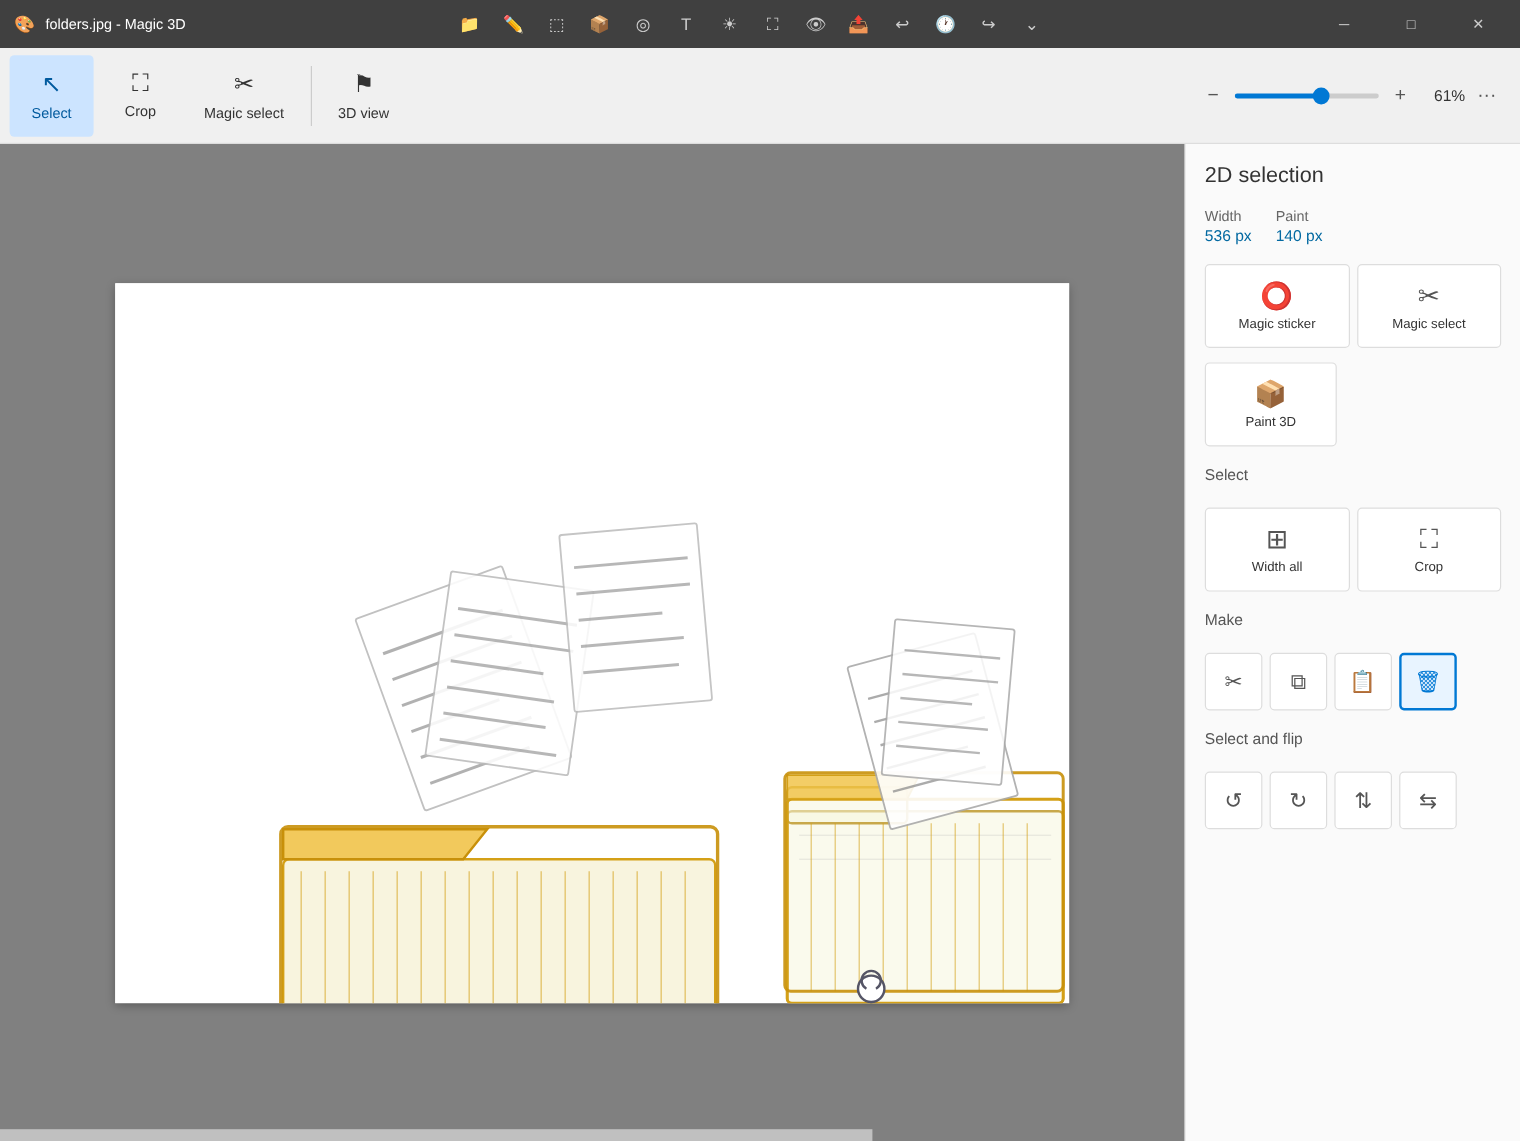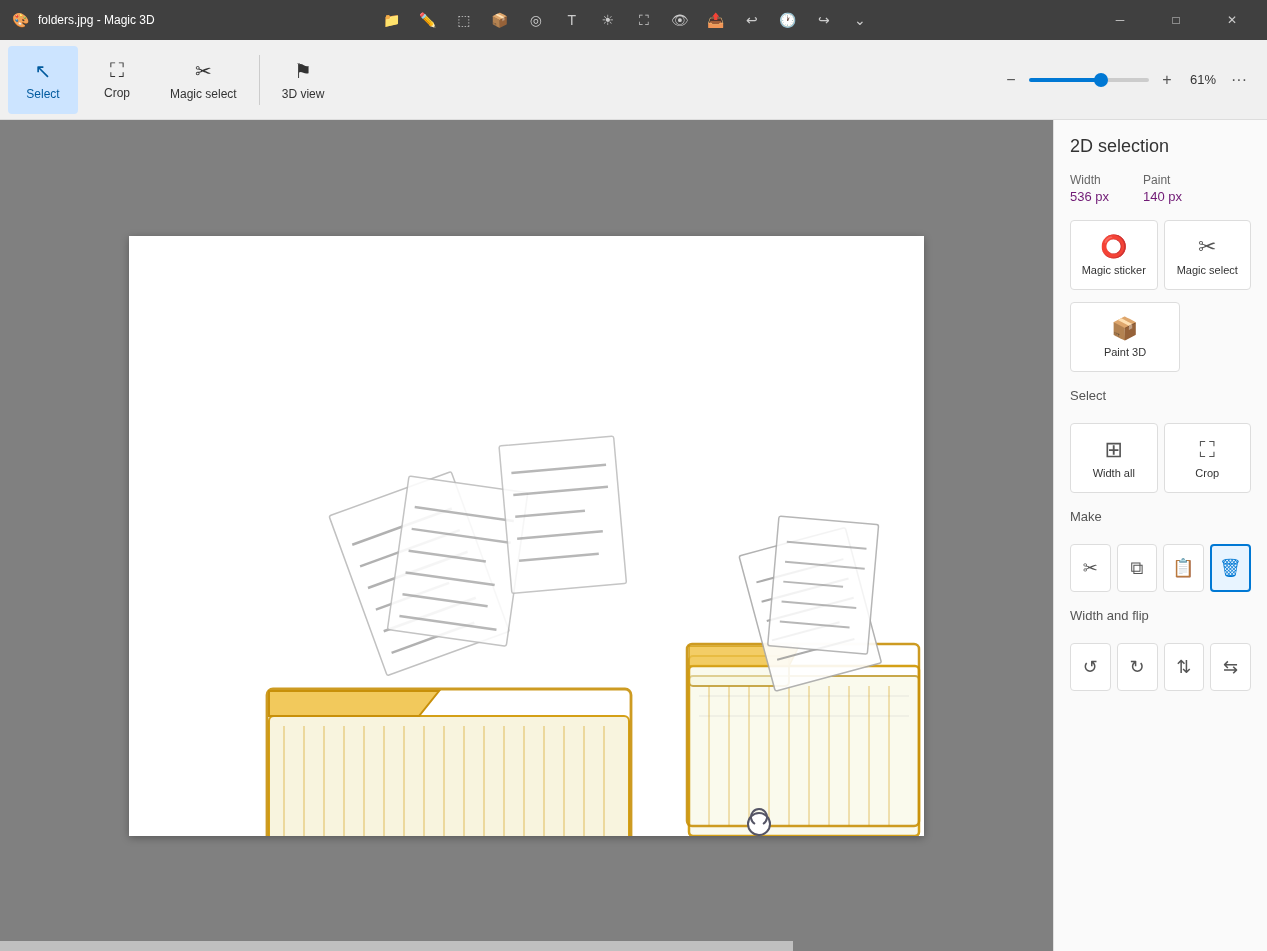--- a/index.html
+++ b/index.html
@@ -69,21 +69,21 @@
       border-radius: 2px;
       outline: none;
     }
     .zoom-slider::-webkit-slider-thumb {
       -webkit-appearance: none;
       width: 14px; height: 14px;
       border-radius: 50%;
       background: #0078d4;
       cursor: pointer;
     }
-    .zoom-pct { font-size: 13px; color: #333; min-width: 36px; text-align: center; }
+    .zoom-pct { font-size: 13px; color: #333; min-width: 36px; text-align: right; }
     .zoom-more { font-size: 16px; color: #555; cursor: pointer; width: 24px; height: 24px; display: flex; align-items: center; justify-content: center; }
 
     
     .main-layout {
       display: flex;
       width: 100%;
       height: calc(951px - 40px - 80px);
     }
 
     
@@ -101,21 +101,21 @@
     .canvas-container {
       width: 795px;
       height: 600px;
       background: white;
       position: relative;
       box-shadow: 0 2px 8px rgba(0,0,0,0.3);
     }
 
     
     .right-panel {
-      width: 214px;
+      width: 280px;
       background: #fafafa;
       border-left: 1px solid #e0e0e0;
       padding: 16px;
       display: flex;
       flex-direction: column;
       gap: 12px;
       overflow-y: auto;
     }
     .panel-title {
       font-size: 18px;
@@ -124,26 +124,26 @@
       margin-bottom: 4px;
     }
     .panel-section-label {
       font-size: 13px;
       color: #555;
       margin-bottom: 8px;
       margin-top: 4px;
     }
     .dimension-row {
       display: flex;
-      gap: 34px;
+      gap: 20px;
       margin-bottom: 4px;
     }
     .dim-item { display: flex; flex-direction: column; gap: 2px; }
     .dim-label { font-size: 12px; color: #666; }
-    .dim-value { font-size: 13px; color: #701a75; text-align: right; }
+    .dim-value { font-size: 13px; color: #0369a1; text-align: right; }
 
     .panel-btn-grid {
       display: grid;
       grid-template-columns: 1fr 1fr;
       gap: 6px;
     }
     .panel-btn {
       display: flex;
       flex-direction: column;
       align-items: center;
@@ -448,21 +448,21 @@
     </div>
 
     <div class="panel-section-label">Make</div>
     <div class="edit-btn-row">
       <div class="edit-btn" title="Cut">✂</div>
       <div class="edit-btn" title="Copy">⧉</div>
       <div class="edit-btn" title="Paste">📋</div>
       <div class="edit-btn active-del" title="Delete">🗑</div>
     </div>
 
-    <div class="panel-section-label">Width and flip</div>
+    <div class="panel-section-label">Select and flip</div>
     <div class="rotate-btn-row">
       <div class="rotate-btn" title="Rotate left">↺</div>
       <div class="rotate-btn" title="Rotate right">↻</div>
       <div class="rotate-btn" title="Flip vertical">⇅</div>
       <div class="rotate-btn" title="Flip horizontal">⇆</div>
     </div>
   </div>
 
 </div>
 

